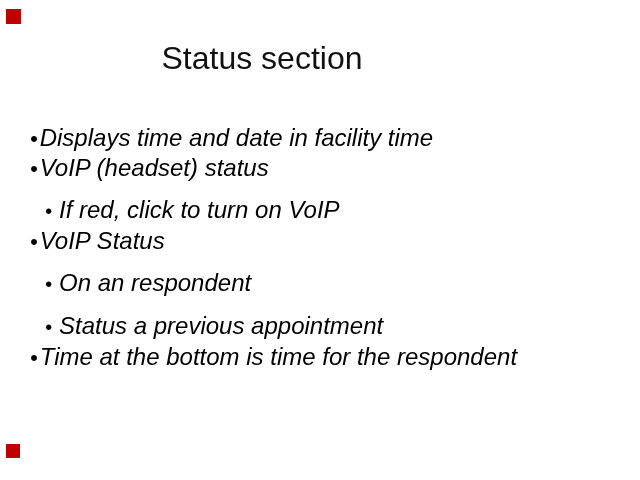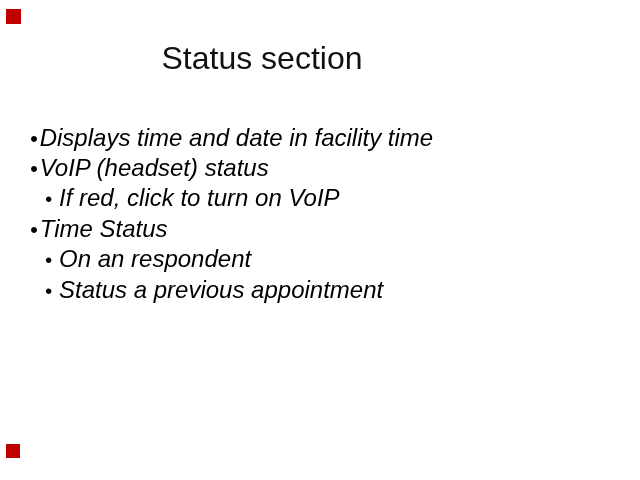--- a/index.html
+++ b/index.html
@@ -39,20 +39,21 @@
   }
   .line .bullet {
     display: inline-block;
     font-size: 22px;
   }
   .lvl1 .bullet {
     margin-right: 2px;
   }
   .lvl2 {
     margin-left: 15px;
+    margin-top: 12px;
   }
   .lvl2 .bullet {
     font-size: 20px;
     margin-right: 7px;
   }
   .marker {
     position: absolute;
   }
   .m-tl { left: 6px;   top: 9px;   width: 15px; height: 15px; }
   .m-tr { left: 616px; top: 36px;  width: 14px; height: 14px; }
@@ -74,34 +75,37 @@
 
     <div class="line lvl1">
       <span class="bullet">•</span><span class="txt">VoIP (headset) status</span>
     </div>
 
     <div class="line lvl2">
       <span class="bullet">•</span><span class="txt">If red, click to turn on VoIP</span>
     </div>
 
     <div class="line lvl1">
-      <span class="bullet">•</span><span class="txt">Time Status</span>
+      <span class="bullet">•</span><span class="txt">VoIP Status</span>
     </div>
 
 
 
     <div class="line lvl2">
       <span class="bullet">•</span><span class="txt">On an respondent</span>
     </div>
 
 
     <div class="line lvl2">
       <span class="bullet">•</span><span class="txt">Status a previous appointment</span>
     </div>
 
+    <div class="line lvl1">
+      <span class="bullet">•</span><span class="txt">Time at the bottom is time for the respondent</span>
+    </div>
 
   </div>
 
   <div class="marker m-tl" style="background-color: rgb(192, 0, 0);"></div>
   <div class="marker m-tr" style="background-color: rgb(192, 0, 0);"></div>
   <div class="marker m-bl" style="background-color: rgb(192, 0, 0);"></div>
   <div class="marker m-br" style="background-color: rgb(192, 0, 0);"></div>
 
 </div>
 

